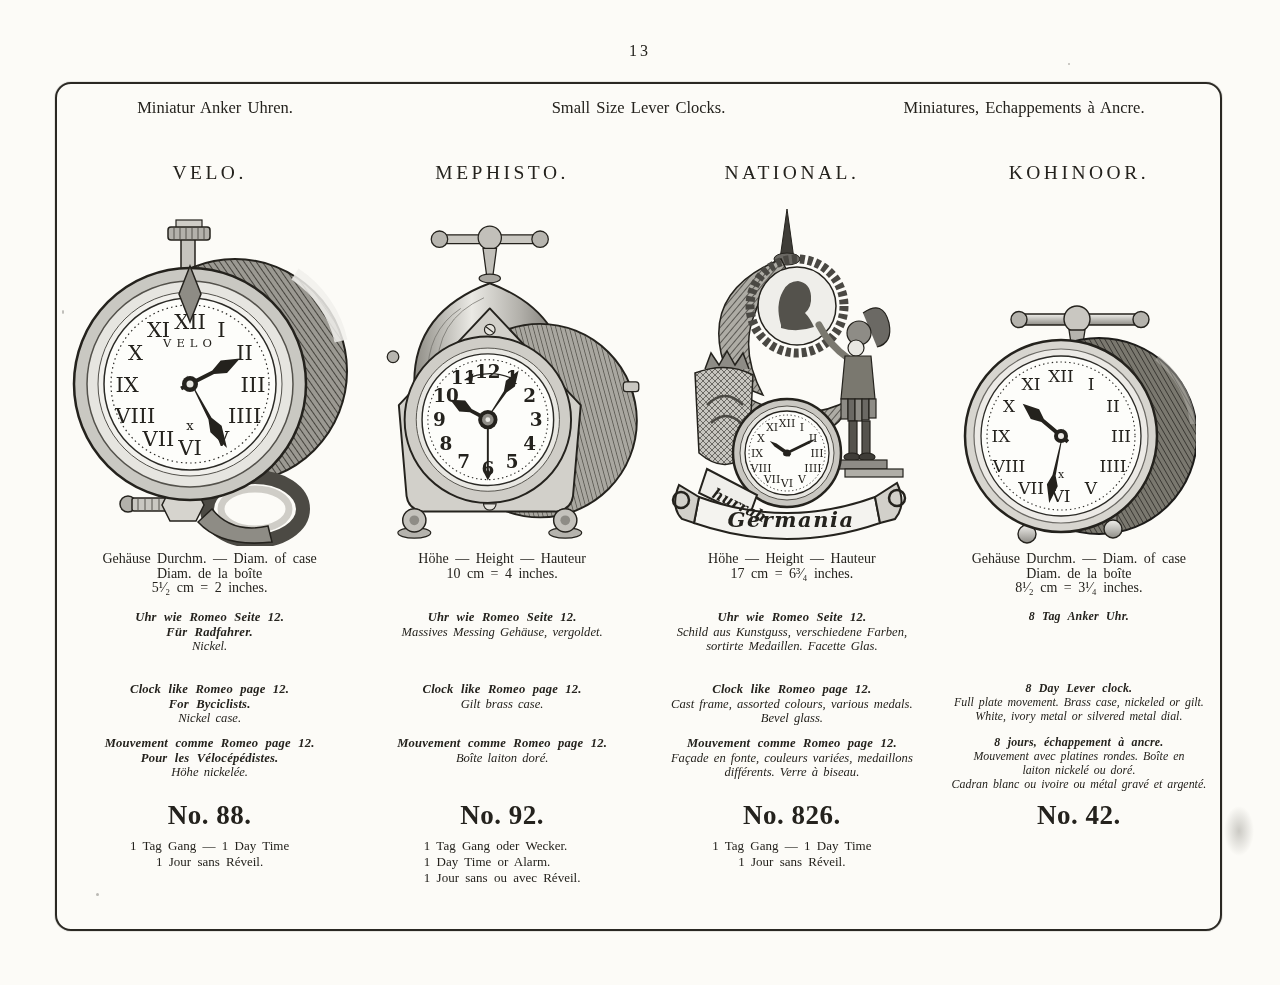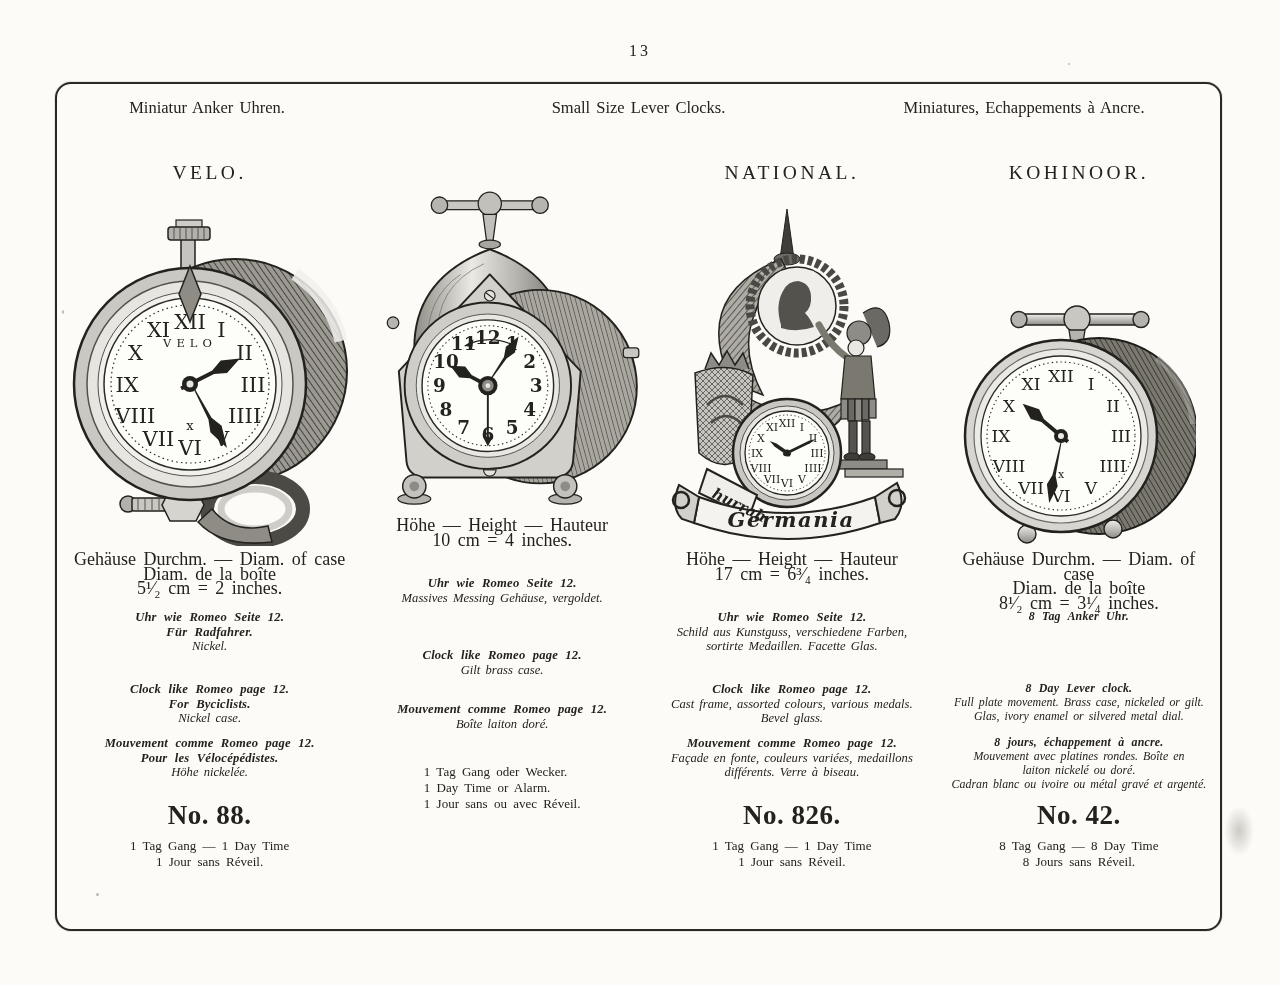--- a/index.html
+++ b/index.html
@@ -11,34 +11,34 @@
   .page-number{
     position:absolute;top:42px;left:0;width:100%;text-align:center;
     font-size:16px;letter-spacing:3px;
   }
   .frame{
     position:absolute;left:55px;top:82px;width:1163px;height:845px;
     border:2.5px solid #2a2823;border-radius:16px;
     box-shadow:0 0 1px #2a2823;
   }
   .lang-header{position:absolute;top:14px;font-size:16.5px;text-align:center;word-spacing:2px;}
-  .lh-de{left:0;width:300px;}
+  .lh-de{left:0;width:300px;padding-left:8px;}
   .lh-en{left:50%;transform:translateX(-50%);width:360px;}
   .lh-fr{left:798px;width:338px;}
   .columns{
     position:absolute;top:76px;left:12px;right:6px;
     display:grid;grid-template-columns:1.02fr 1fr 1fr .98fr;column-gap:14px;
   }
   .product{text-align:center;min-width:0;}
   .ptitle{
     margin:0;font-size:19.5px;font-weight:400;letter-spacing:3.5px;
     height:34px;line-height:26px;
   }
   .illus{height:352px;display:flex;align-items:flex-end;justify-content:center;}
-  .dims{height:58px;padding-top:6px;font-size:18px;line-height:14.6px;word-spacing:3px;font-family:Liberation Serif, serif;}
+  .dims{height:58px;padding-top:6px;font-size:14px;line-height:14.6px;word-spacing:3px;font-family:Liberation Serif, serif;}
   .blk{overflow:visible;font-style:italic;}
   .b1{height:72px;} .b2{height:54px;} .b3{height:62px;}
   .blk .bold-lines div{font-weight:700;word-spacing:4px;letter-spacing:.2px;}
   .blk div{font-size:12.6px;line-height:14.6px;white-space:nowrap;word-spacing:2px;}
   .product-kohinoor .blk div{font-size:11.9px;line-height:13.9px;}
   .pnum{font-size:27px;font-weight:700;letter-spacing:.5px;height:38px;padding-top:2px;}
   .pfoot{font-size:13px;line-height:16px;word-spacing:3px;}
   .pfoot-inner{display:inline-block;text-align:left;}
   svg text{font-family:"DejaVu Serif","Liberation Serif",serif;fill:#24221d;}
   .smudge{
@@ -168,20 +168,21 @@
           </div>
       </div>
       <div class="pnum">No. 88.</div>
       <div class="pfoot">
           <div>1 Tag Gang — 1 Day Time</div>
           <div>1 Jour sans Réveil.</div>
         </div>
     </section>
 
     <section class="product product-mephisto">
+      <h2 class="ptitle">MEPHISTO.</h2>
       <div class="illus">
         <svg width="285" height="332" viewBox="0 0 285 332">
           <defs>
             <pattern id="mh" width="4.5" height="4.5" patternUnits="userSpaceOnUse" patternTransform="rotate(-15)">
               <rect width="4.5" height="4.5" fill="#a9a7a0"></rect>
               <line x1="0" y1="0" x2="0" y2="4.5" stroke="#56544e" stroke-width="1.6"></line>
             </pattern>
             <linearGradient id="mbell" x1="0" y1="0" x2="1" y2="0">
               <stop offset="0" stop-color="#8f8d86"></stop>
                 <stop offset=".38" stop-color="#eae9e4"></stop>
@@ -281,20 +282,21 @@
           </div>
       </div>
       <div class="blk b3">
         <div class="bold-lines">
             <div>Mouvement comme Romeo page 12.</div>
           </div>
         <div class="reg-lines">
             <div>Boîte laiton doré.</div>
           </div>
       </div>
+      <div class="pnum">No. 92.</div>
       <div class="pfoot"><span class="pfoot-inner"><div>1 Tag Gang oder Wecker.</div><div>1 Day Time or Alarm.</div><div>1 Jour sans ou avec Réveil.</div></span></div>
     </section>
 
     <section class="product product-national">
       <h2 class="ptitle">NATIONAL.</h2>
       <div class="illus">
         <svg width="245" height="345" viewBox="0 0 245 345">
           <defs>
             <pattern id="nh" width="5" height="5" patternUnits="userSpaceOnUse" patternTransform="rotate(40)">
               <rect width="5" height="5" fill="#aeaca5"></rect>
@@ -495,38 +497,34 @@
         <div class="bold-lines">
             <div>8 Tag Anker Uhr.</div>
           </div>
       </div>
       <div class="blk b2">
         <div class="bold-lines">
             <div>8 Day Lever clock.</div>
           </div>
         <div class="reg-lines">
             <div>Full plate movement.  Brass case, nickeled or gilt.</div>
-            <div>Glas, ivory enamel or silvered metal dial.</div>
+            <div>White, ivory metal or silvered metal dial.</div>
           </div>
       </div>
       <div class="blk b3">
         <div class="bold-lines">
             <div>8 jours, échappement à ancre.</div>
           </div>
         <div class="reg-lines">
             <div>Mouvement avec platines rondes.   Boîte en</div>
             <div>laiton nickelé ou doré.</div>
             <div>Cadran blanc ou ivoire ou métal gravé et argenté.</div>
           </div>
       </div>
       <div class="pnum">No. 42.</div>
-      <div class="pfoot">
-          <div>8 Tag Gang — 8 Day Time</div>
-          <div>8 Jours sans Réveil.</div>
-        </div>
     </section>
 
   </div>
 </div>
 
 <div class="smudge"></div>
 <div class="speck" style="left:96px;top:893px;width:3px;height:3px;"></div>
 <div class="speck" style="left:1068px;top:63px;width:2px;height:2px;"></div>
 <div class="speck" style="left:62px;top:310px;width:2px;height:4px;"></div>
 

